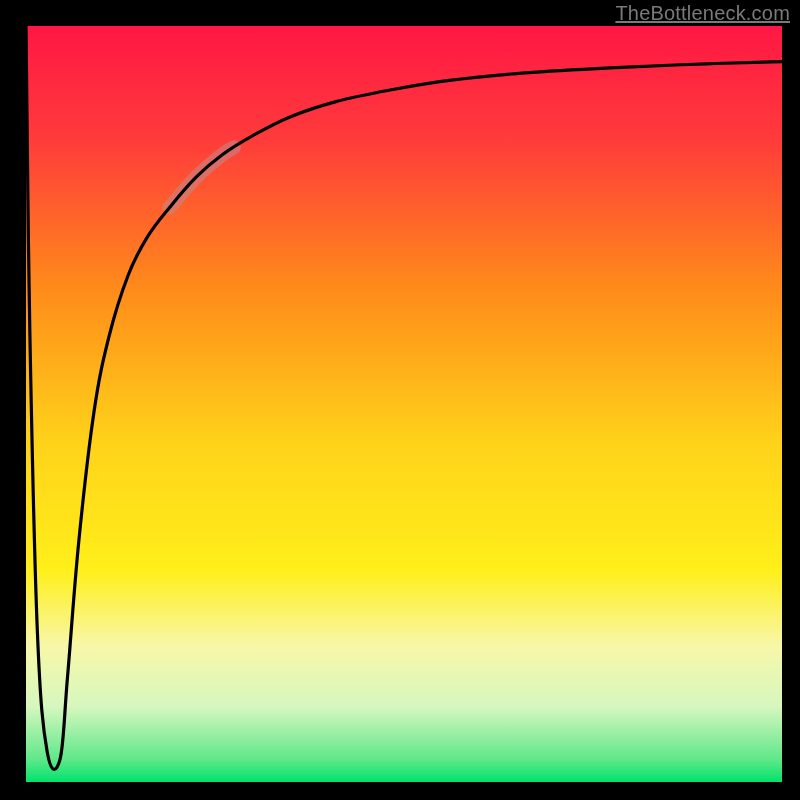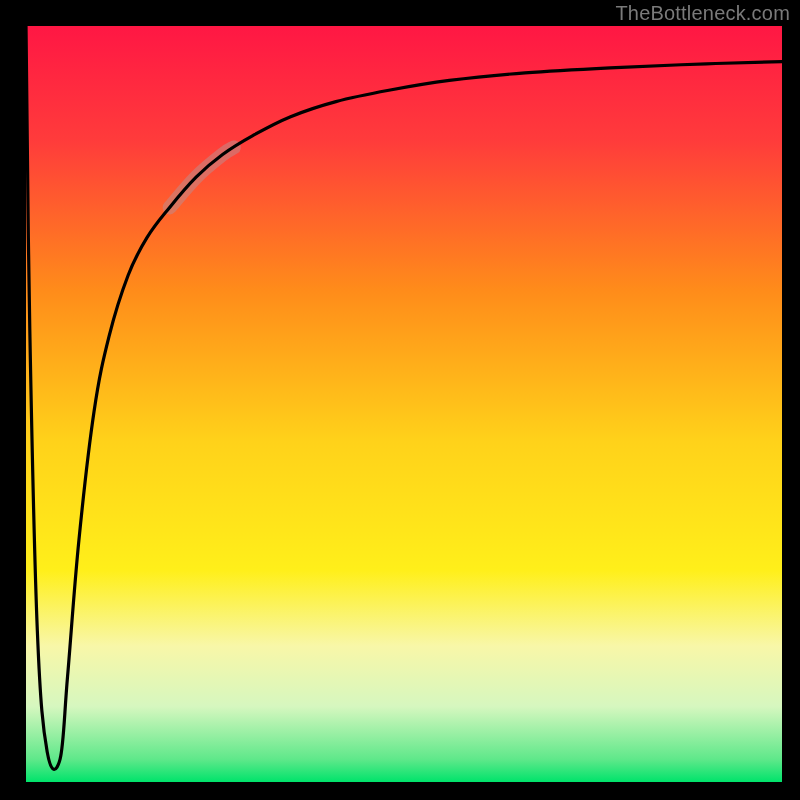--- a/index.html
+++ b/index.html
@@ -28,20 +28,21 @@
     height: 100%;
   }
   .attribution {
     position: absolute;
     top: 2px;
     right: 10px;
     font-size: 20px;
     color: #7a7a7a;
     font-weight: 500;
     letter-spacing: 0.2px;
+    text-decoration: underline;
   }
   svg.curve {
     position: absolute;
     left: 0;
     top: 0;
     width: 100%;
     height: 100%;
     pointer-events: none;
   }
 </style>

